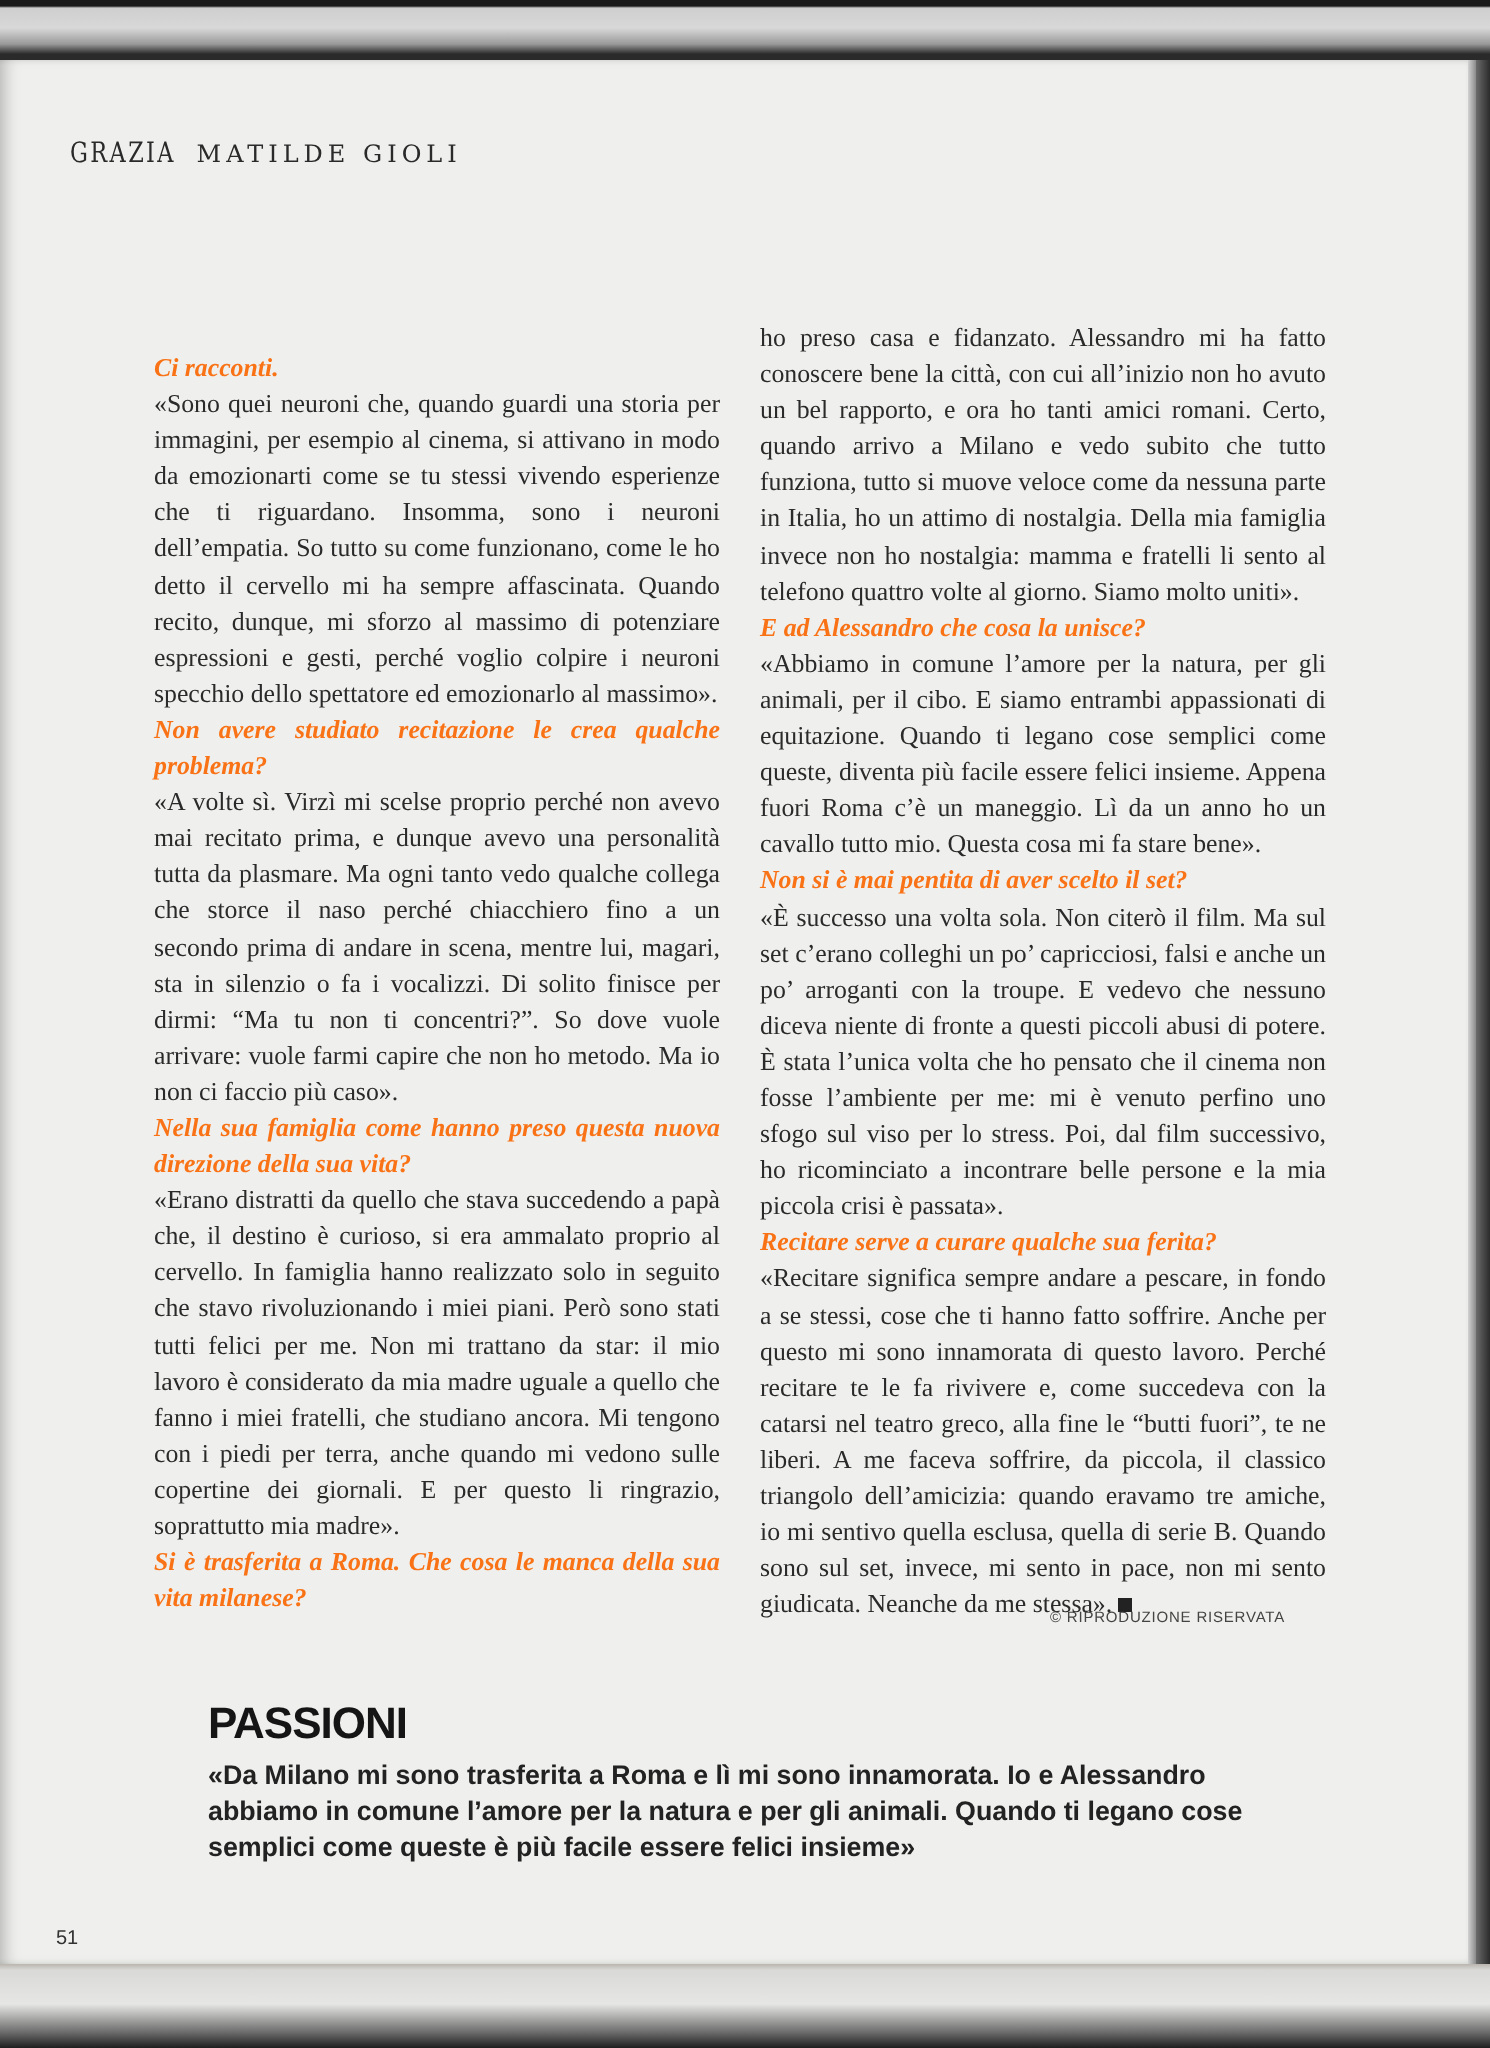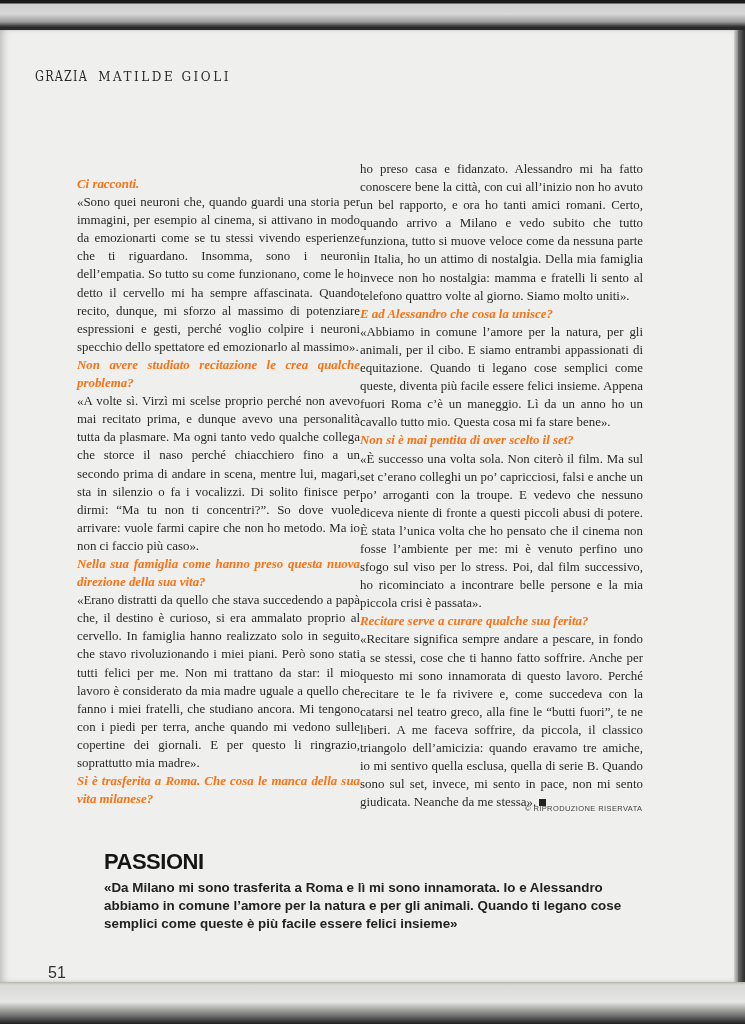--- a/index.html
+++ b/index.html
@@ -40,21 +40,21 @@
     display: inline-block; transform-origin: left center; margin-right: -10px;
   }
   .running-head .name { font-size: 12px; letter-spacing: 2.5px; font-weight: normal; }
 
   .column {
     position: absolute; top: 176px; width: 283px;
     font-size: 12.9px; line-height: 18.1px; color: #2a2a2a;
     text-align: justify;
   }
   .col-left { left: 77px; top: 175px; }
-  .col-right { left: 360px; top: 160px; }
+  .col-right { left: 380px; top: 160px; }
   .column p { margin: 0; }
   .q { font-style: italic; font-weight: bold; color: #f97316; }
   .a { }
   .a em { font-style: italic; }
   .end-mark {
     display: inline-block; width: 7px; height: 7px; background: #222;
     margin-left: 3px; vertical-align: 0px;
   }
   .copyright {
     position: absolute; left: 525px; top: 804px;
@@ -68,21 +68,21 @@
     font-size: 22px; letter-spacing: -0.5px; color: #151515;
   }
   .box-quote {
     position: absolute; left: 104px; top: 879px; width: 520px;
     font-family: "Liberation Sans", sans-serif; font-size: 13.4px;
     line-height: 18.2px; color: #222;
   }
   .box-quote span { display: block; white-space: nowrap; font-weight: bold; }
   .page-number {
     position: absolute; left: 28px; top: 964px;
-    font-family: "Liberation Sans", sans-serif; font-size: 16px; color: #333; margin-left: 20px;
+    font-family: "Liberation Sans", sans-serif; font-size: 10px; color: #333;
   }
 </style>
 </head>
 <body>
 
 <div class="top-band"></div>
 <div class="page">
 </div>
 <div class="right-edge"></div>
 <div class="bottom-band"></div>

